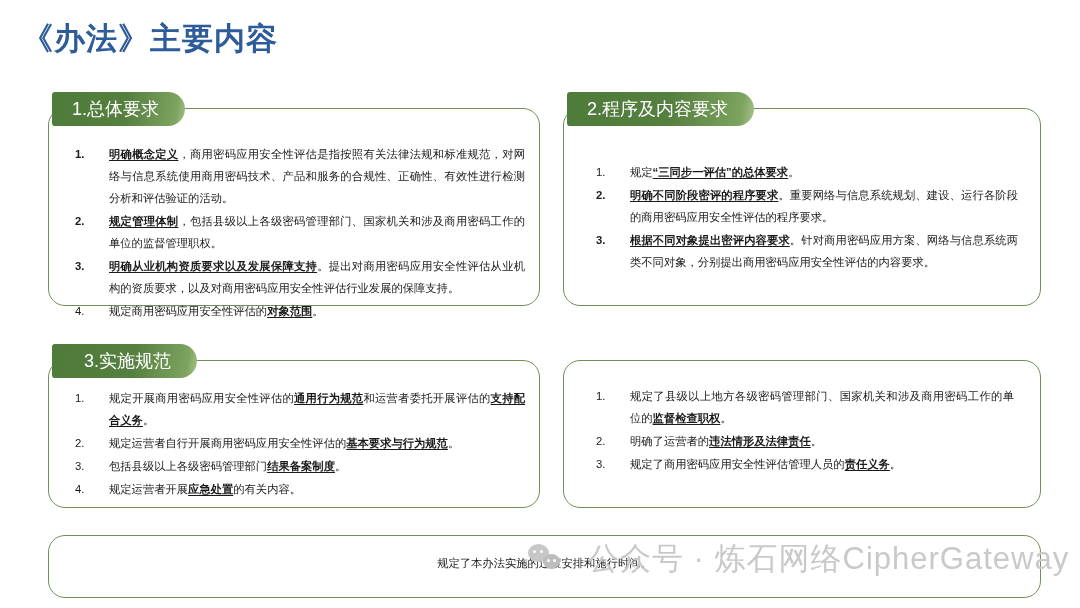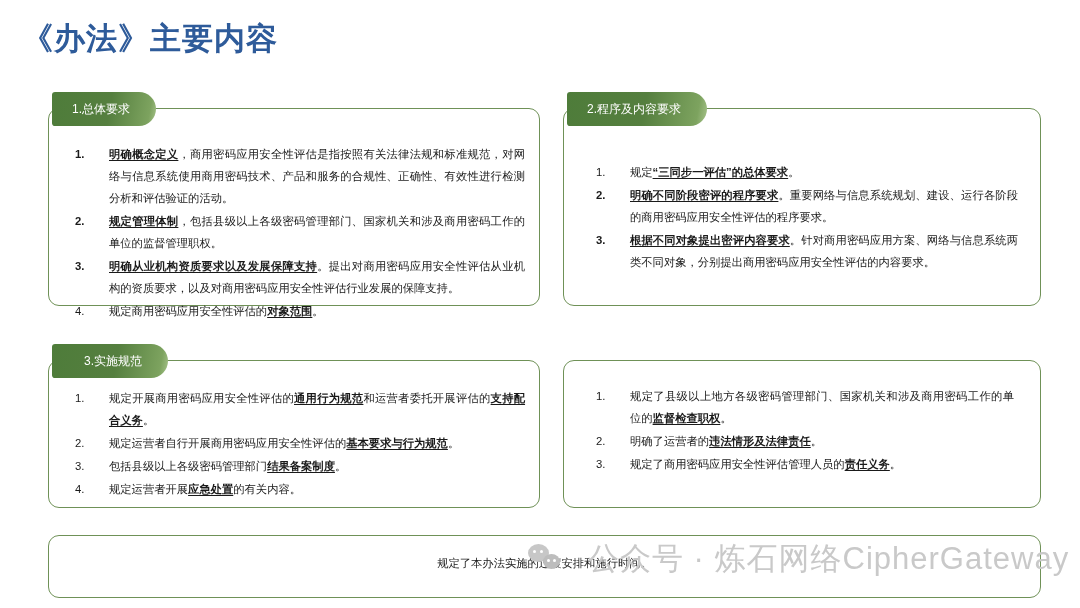--- a/index.html
+++ b/index.html
@@ -39,38 +39,38 @@
     font-weight: bold;
     color: #4E7A3A;
     letter-spacing: 1px;
     white-space: nowrap;
   }
 
   
   .panel {
     position: absolute;
     border: 1.3px solid #6f9157;
-    border-radius: 11px;
+    border-radius: 17px;
     background: #ffffff;
   }
 
   #panel-1 { left: 48px;  top: 108px; width: 492px; height: 198px; }
   #panel-2 { left: 563px; top: 108px; width: 478px; height: 198px; text-decoration: underline; }
   #panel-3 { left: 48px;  top: 360px; width: 492px; height: 148px; }
   #panel-4 { left: 563px; top: 360px; width: 478px; height: 148px; }
   #panel-5 { left: 48px;  top: 535px; width: 993px; height: 63px; }
 
   
   .tab {
     position: absolute;
     height: 34px;
     line-height: 34px;
     padding: 0 26px 0 20px;
     color: #ffffff;
-    font-size: 12px;
+    font-size: 18px;
     font-weight: 500;
     white-space: nowrap;
     border-radius: 4px 22px 22px 4px;
     background: linear-gradient(100deg, #4e7c3a 0%, #557f3f 55%, #7da35f 92%, #a8c48c 100%);
     z-index: 4;
   }
 
   #tab-1 { left: 52px;  top: 92px; }
   #tab-2 { left: 567px; top: 92px; }
   #tab-3 { left: 52px;  top: 344px; padding-left: 32px; }

